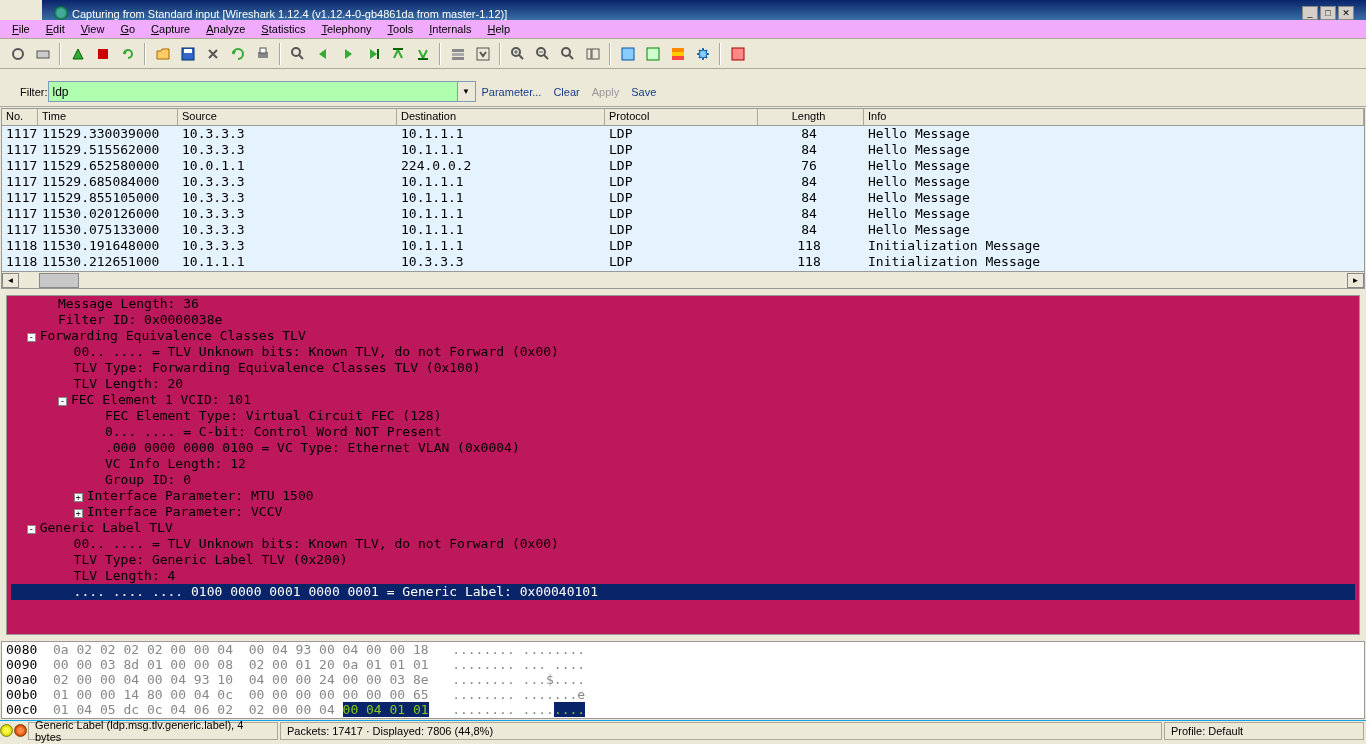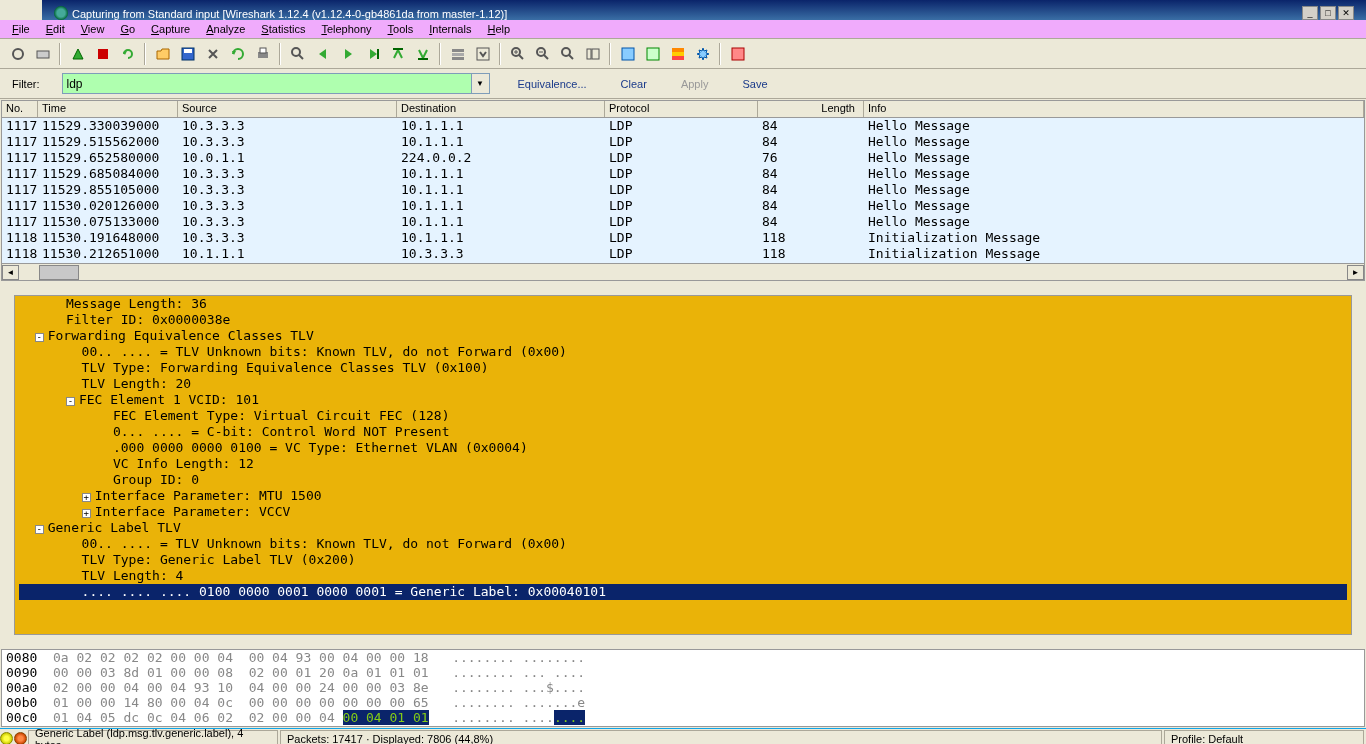--- a/index.html
+++ b/index.html
@@ -8,44 +8,44 @@
 .titlebar-icon { width: 14px; height: 14px; background: radial-gradient(#4a9 40%, #063 70%); border-radius: 50%; margin-right: 4px; }
 .titlebar-text { flex: 1; }
 .titlebar-btns { display: flex; gap: 2px; }
 .titlebar-btn { width: 16px; height: 14px; background: #d4d0c8; border: 1px solid #888; font-size: 9px; display: flex; align-items: center; justify-content: center; color: #000; }
 .menubar { background: #f0abfc; height: 19px; display: flex; align-items: center; padding: 0 4px; border-bottom: 1px solid #aca899; }
 .menubar span { padding: 2px 8px; cursor: default; }
 .menubar span u { text-decoration: underline; }
 .toolbar { background: #ece9d8; height: 30px; display: flex; align-items: center; padding: 3px 6px; border-bottom: 1px solid #aca899; gap: 2px; }
 .tb-btn { width: 23px; height: 23px; display: inline-flex; align-items: center; justify-content: center; border: 1px solid transparent; }
 .tb-sep { width: 2px; height: 22px; border-left: 1px solid #aca899; border-right: 1px solid #fff; margin: 0 3px; }
-.filterbar { background: #ece9d8; height: 30px; display: flex; align-items: center; padding: 3px 12px; border-bottom: 1px solid #aca899; gap: 22px; }
+.filterbar { background: #ece9d8; height: 30px; display: flex; align-items: center; padding: 3px 20px; border-bottom: 1px solid #aca899; gap: 0; margin-top: 8px; }
 .filterbar label { font-size: 11px; }
 .filter-input { background: #afffaf; border: 1px solid #7f9db9; height: 21px; width: 410px; padding: 0 4px; font-size: 12px; }
 .filter-dd { width: 18px; height: 21px; border: 1px solid #7f9db9; border-left: none; background: #ece9d8; display: flex; align-items: center; justify-content: center; font-size: 8px; }
 .link-btn { color: #1a3a8a; cursor: pointer; padding: 0 6px; }
 .link-btn.disabled { color: #999; }
 .packet-pane { height: 181px; background: #000000; border: 1px solid #999; margin: 1px; display: flex; flex-direction: column; }
 .packet-header { display: flex; background: #ece9d8; border-bottom: 1px solid #999; height: 17px; font-size: 11px; }
 .packet-header div { border-right: 1px solid #aca899; padding: 1px 4px; overflow: hidden; white-space: nowrap; }
 .packet-body { flex: 1; overflow: hidden; font-family: 'DejaVu Sans Mono', monospace; font-size: 13px; line-height: 16px; }
 .packet-row { display: flex; background: #e5f3ff; }
 .packet-row div { padding: 0 4px; overflow: hidden; white-space: nowrap; }
 .col-no { width: 36px; }
 .col-time { width: 140px; }
 .col-src { width: 219px; }
 .col-dst { width: 208px; }
 .col-proto { width: 153px; }
-.col-len { width: 106px; text-align: left; padding-right: 8px !important; }
+.col-len { width: 106px; text-align: center; padding-right: 8px !important; }
 .col-info { flex: 1; }
 .scroll-h { height: 17px; background: #ece9d8; border-top: 1px solid #999; display: flex; align-items: center; }
 .scroll-h .thumb { width: 40px; height: 15px; background: #c8c8c8; border: 1px solid #888; margin-left: 20px; }
 .scroll-h .arr { width: 17px; height: 15px; background: #ece9d8; border: 1px solid #888; display: flex; align-items: center; justify-content: center; font-size: 8px; }
 .scroll-h .track { flex: 1; }
-.detail-pane { height: 340px; background: #eab308; border: 1px solid #999; margin: 14px; overflow: hidden; position: relative; }
+.detail-pane { height: 340px; background: #be185d; border: 1px solid #999; margin: 6px; overflow: hidden; position: relative; }
 .detail-body { font-family: 'DejaVu Sans Mono', monospace; font-size: 13px; line-height: 16px; padding: 0 4px; }
 .detail-line { white-space: pre; }
 .tree-toggle { display: inline-block; width: 9px; height: 9px; border: 1px solid #888; text-align: center; line-height: 7px; font-size: 9px; margin-right: 4px; background: #fff; }
 .detail-sel { background: #0a246a; color: #fff; }
 .hex-pane { height: 78px; background: #fff; border: 1px solid #999; margin: 1px; overflow: hidden; }
 .hex-body { font-family: 'DejaVu Sans Mono', monospace; font-size: 13px; line-height: 15px; padding: 0 4px; }
 .hex-line { white-space: pre; color: #888; }
 .hex-off { color: #000; }
 .hex-sel { background: #0a246a; color: #84cc16; }
 .statusbar { height: 20px; background: #ece9d8; border-top: 1px solid #0ea5e9; display: flex; align-items: center; font-size: 11px; }
@@ -244,34 +244,34 @@
       </svg>
     </div>
 </div>
 
 <div class="filterbar">
   <label>Filter:</label>
   <div style="display:flex">
     <input class="filter-input" value="ldp" style="">
     <div class="filter-dd">▼</div>
   </div>
-  <span class="link-btn">Equivalence...</span>
+  <span class="link-btn">Parameter...</span>
   <span class="link-btn">Clear</span>
   <span class="link-btn disabled">Apply</span>
   <span class="link-btn">Save</span>
 </div>
 
 <div class="packet-pane">
   <div class="packet-header">
     <div class="col-no">No.</div>
     <div class="col-time">Time</div>
     <div class="col-src">Source</div>
     <div class="col-dst">Destination</div>
     <div class="col-proto">Protocol</div>
-    <div class="col-len" style="text-align:right">Length</div>
+    <div class="col-len" style="text-align:center">Length</div>
     <div class="col-info">Info</div>
   </div>
   <div class="packet-body" id="packet-body">
       <div class="packet-row">
         <div class="col-no">11170</div>
         <div class="col-time">11529.330039000</div>
         <div class="col-src">10.3.3.3</div>
         <div class="col-dst">10.1.1.1</div>
         <div class="col-proto">LDP</div>
         <div class="col-len">84 </div>

